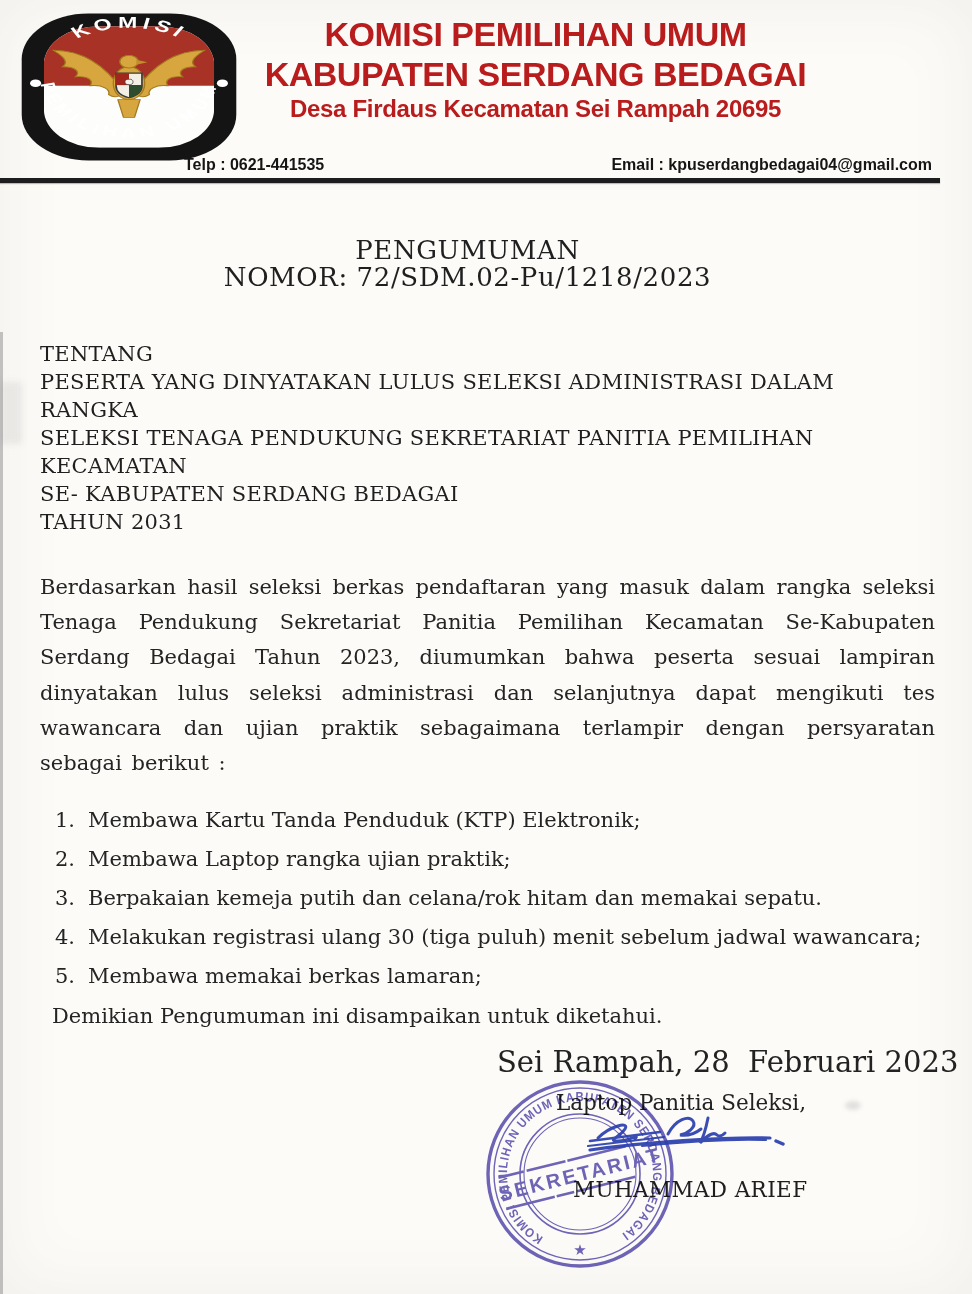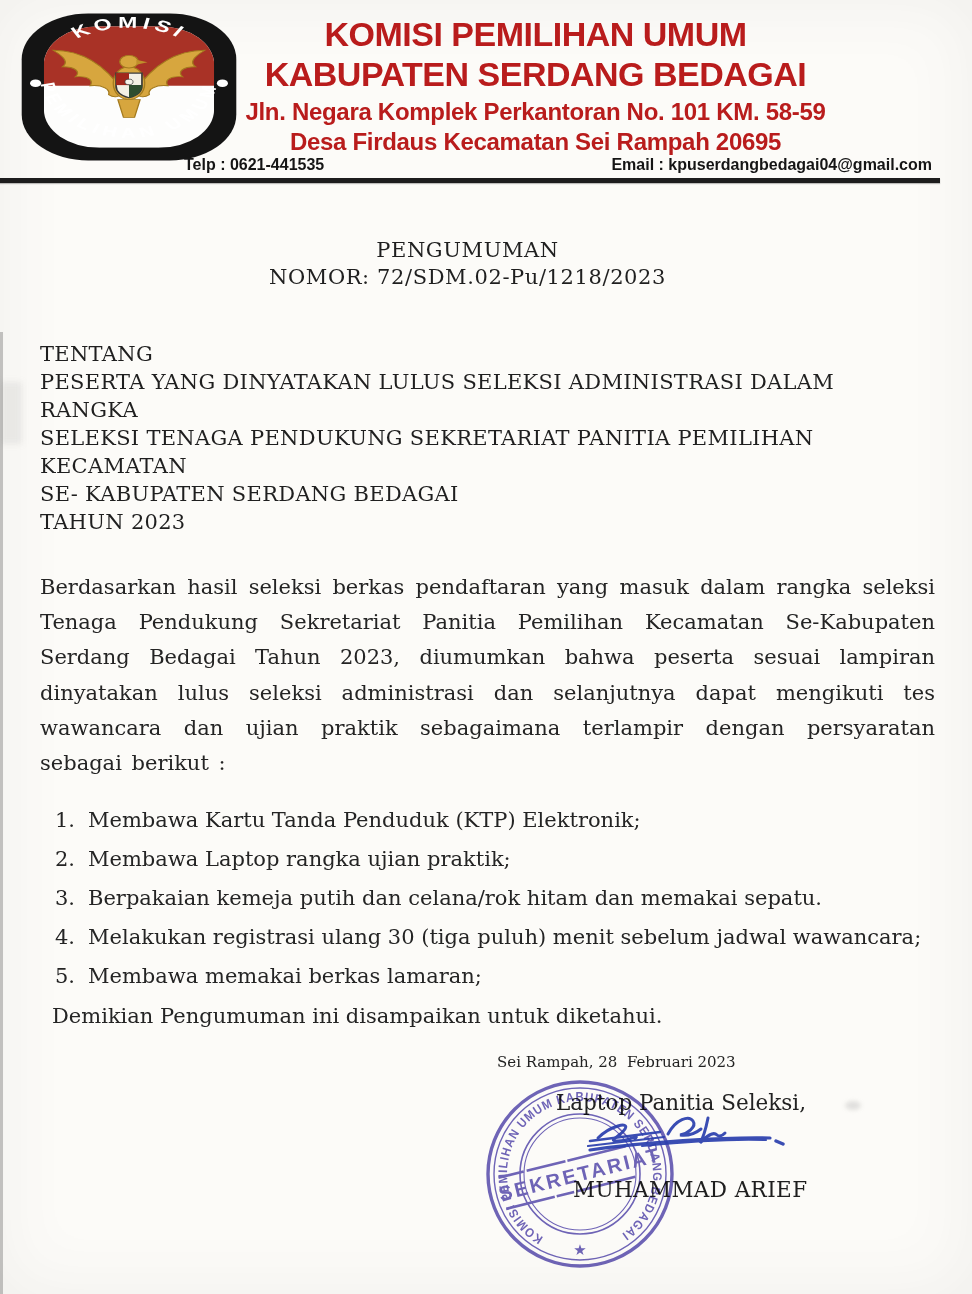--- a/index.html
+++ b/index.html
@@ -21,35 +21,35 @@
   .org-line{font-size:34px;font-weight:700;line-height:40px;letter-spacing:-0.5px;}
   .addr-line{font-size:24px;font-weight:700;line-height:30px;letter-spacing:-0.3px;}
   .addr-first{margin-top:3px;}
   .contact-row{position:absolute;left:110px;right:40px;top:156px;display:flex;
     justify-content:space-between;font-family:"Liberation Sans","DejaVu Sans",sans-serif;
     font-size:16px;font-weight:700;color:#151515;}
   .contact-phone{margin-left:74px;}
   .rule{position:absolute;left:0;top:178px;width:940px;height:5px;background:#1d1d1d;
     box-shadow:0 1px 1px rgba(0,0,0,0.25);}
   
-  .doc-title{margin:54px 37px 0 0;text-align:center;font-size:21px;line-height:27px;
+  .doc-title{margin:54px 37px 0 0;text-align:center;font-size:26px;line-height:27px;
     letter-spacing:0.6px;color:#1f1f1f;}
   .subject{margin:49px 37px 0 40px;font-size:21px;line-height:28px;
     letter-spacing:0.3px;color:#1f1f1f;}
   
   .body-par{margin:34px 37px 0 40px;font-size:21px;line-height:35.2px;
     text-align:justify;text-align-last:left;word-spacing:3px;color:#242424;}
   .req-list{margin:27px 37px 0 55px;}
   .req-item{display:flex;font-size:21px;line-height:25px;margin-bottom:14px;color:#242424;}
   .req-num{width:33px;flex:none;}
   .req-text{flex:1;}
   .closing{margin:2px 37px 0 52px;font-size:21px;line-height:26px;color:#242424;}
   
   .sig-block{position:absolute;left:440px;top:1048px;width:532px;height:246px;}
-  .place-date{margin-left:57px;font-size:15px;line-height:28px;color:#222;}
+  .place-date{margin-left:57px;font-size:29px;line-height:28px;color:#222;}
   .sig-role{margin-left:116px;margin-top:13px;font-size:21.5px;line-height:28px;color:#222;}
   .sig-name{position:absolute;left:133px;top:129px;font-size:21.5px;letter-spacing:0.4px;color:#1e1e1e;}
   .stamp{position:absolute;left:40px;top:26px;mix-blend-mode:multiply;opacity:0.88;}
   .sig-ink{position:absolute;left:144px;top:60px;}
   
   .edge-strip{position:absolute;left:0;top:332px;width:3px;height:962px;
     background:rgba(70,70,70,0.30);filter:blur(0.6px);}
   .smudge-a{position:absolute;left:0;top:382px;width:22px;height:62px;
     background:rgba(130,130,130,0.13);filter:blur(3px);}
   .smudge-b{position:absolute;left:845px;top:1101px;width:16px;height:9px;border-radius:50%;
@@ -95,21 +95,20 @@
       <text font-family="Liberation Sans, DejaVu Sans, sans-serif" font-size="11" font-weight="700" fill="#ffffff" letter-spacing="3">
         <textPath href="#logoBotArc" startOffset="50%" text-anchor="middle">PEMILIHAN UMUM</textPath>
       </text>
       <circle cx="9.5" cy="57" r="3" fill="#ffffff"></circle>
       <circle cx="110.5" cy="57" r="3" fill="#ffffff"></circle>
     </svg>
 
     <div class="head-text">
       <div class="org-line">KOMISI PEMILIHAN UMUM</div>
       <div class="org-line">KABUPATEN SERDANG BEDAGAI</div>
-      <div class="addr-line addr-first">Jln. Negara Komplek Perkantoran No. 101 KM. 58-59</div>
       <div class="addr-line">Desa Firdaus Kecamatan Sei Rampah 20695</div>
     </div>
 
     <div class="contact-row">
       <span class="contact-phone">Telp : 0621-441535</span>
       <span class="contact-email">Email : kpuserdangbedagai04@gmail.com</span>
     </div>
 
     <div class="rule"></div>
   </div>
@@ -117,21 +116,21 @@
   <div class="doc-title">
     <div>PENGUMUMAN</div>
     <div>NOMOR: 72/SDM.02-Pu/1218/2023</div>
   </div>
 
   <div class="subject">
     <div>TENTANG</div>
     <div>PESERTA YANG DINYATAKAN LULUS SELEKSI ADMINISTRASI DALAM RANGKA</div>
     <div>SELEKSI TENAGA PENDUKUNG SEKRETARIAT PANITIA PEMILIHAN KECAMATAN</div>
     <div>SE- KABUPATEN SERDANG BEDAGAI</div>
-    <div>TAHUN 2023</div>
+    <div>TAHUN 2031</div>
   </div>
 
   <p class="body-par">Berdasarkan hasil seleksi berkas pendaftaran yang masuk dalam rangka seleksi Tenaga Pendukung Sekretariat Panitia Pemilihan Kecamatan Se-Kabupaten Serdang Bedagai Tahun 2023, diumumkan bahwa peserta sesuai lampiran dinyatakan lulus seleksi administrasi dan selanjutnya dapat mengikuti tes wawancara dan ujian praktik sebagaimana terlampir dengan persyaratan sebagai berikut :</p>
 
   <div class="req-list">
     <div class="req-item">
       <span class="req-num">1.</span>
       <span class="req-text">Membawa Kartu Tanda Penduduk (KTP) Elektronik;</span>
     </div>
     <div class="req-item">

